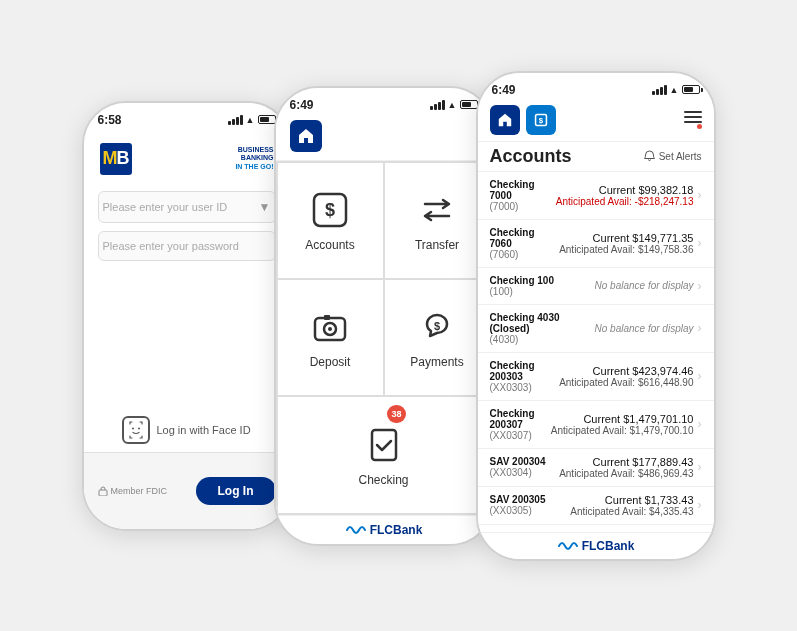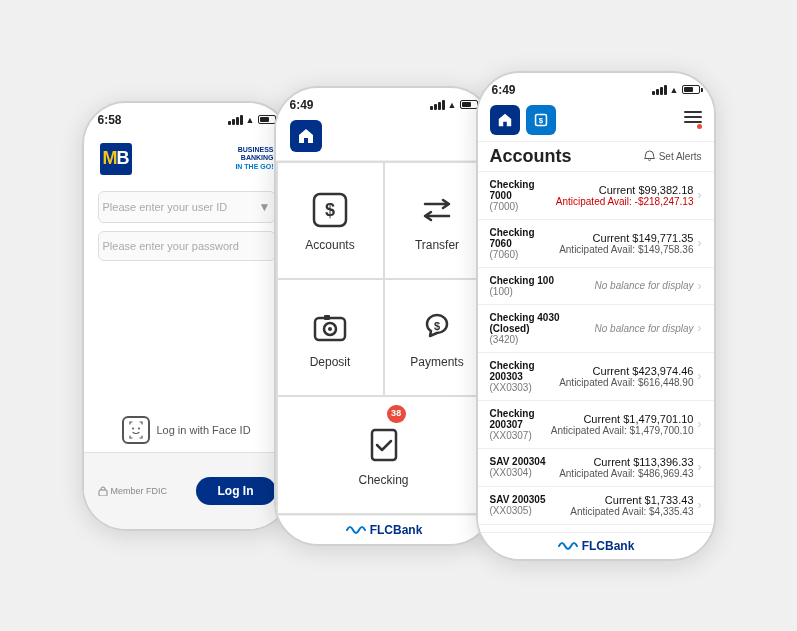--- a/index.html
+++ b/index.html
@@ -232,21 +232,20 @@
       color: #fff;
       font-size: 9px;
       font-weight: 700;
       border-radius: 9px;
       min-width: 18px;
       height: 18px;
       display: flex;
       align-items: center;
       justify-content: center;
       padding: 0 4px;
-      font-family: Liberation Mono, monospace;
     }
     .p2-footer {
       background: #fff;
       border-top: 1px solid #eee;
       padding: 6px 12px;
       display: flex;
       align-items: center;
       justify-content: center;
     }
     .flcbank-logo {
@@ -598,21 +597,21 @@
           </div>
           <div class="account-right">
             <div class="no-balance">No balance for display</div>
           </div>
           <span class="chevron">›</span>
         </div>
 
         <div class="account-row">
           <div class="account-left">
             <div class="account-name">Checking 4030 (Closed)</div>
-            <div class="account-num">(3420)</div>
+            <div class="account-num">(4030)</div>
           </div>
           <div class="account-right">
             <div class="no-balance">No balance for display</div>
           </div>
           <span class="chevron">›</span>
         </div>
 
         <div class="account-row">
           <div class="account-left">
             <div class="account-name">Checking 200303</div>
@@ -636,21 +635,21 @@
           </div>
           <span class="chevron">›</span>
         </div>
 
         <div class="account-row">
           <div class="account-left">
             <div class="account-name">SAV 200304</div>
             <div class="account-num">(XX0304)</div>
           </div>
           <div class="account-right">
-            <div class="account-current">Current $113,396.33</div>
+            <div class="account-current">Current $177,889.43</div>
             <div class="account-avail">Anticipated Avail: $486,969.43</div>
           </div>
           <span class="chevron">›</span>
         </div>
 
         <div class="account-row">
           <div class="account-left">
             <div class="account-name">SAV 200305</div>
             <div class="account-num">(XX0305)</div>
           </div>

